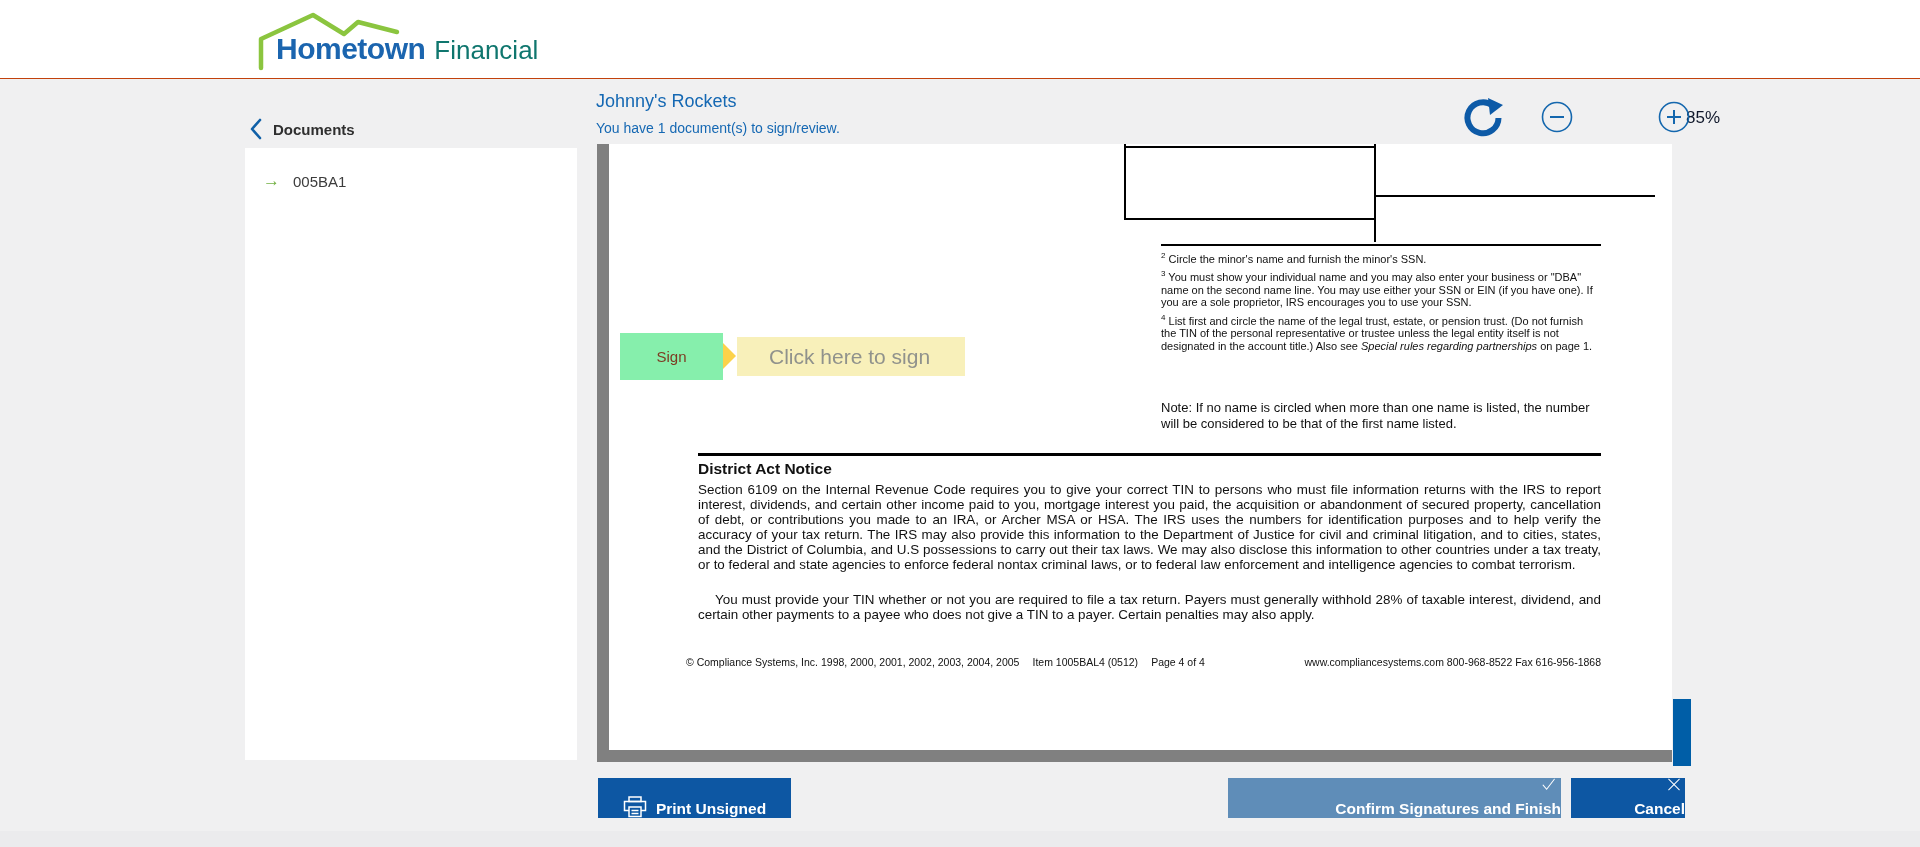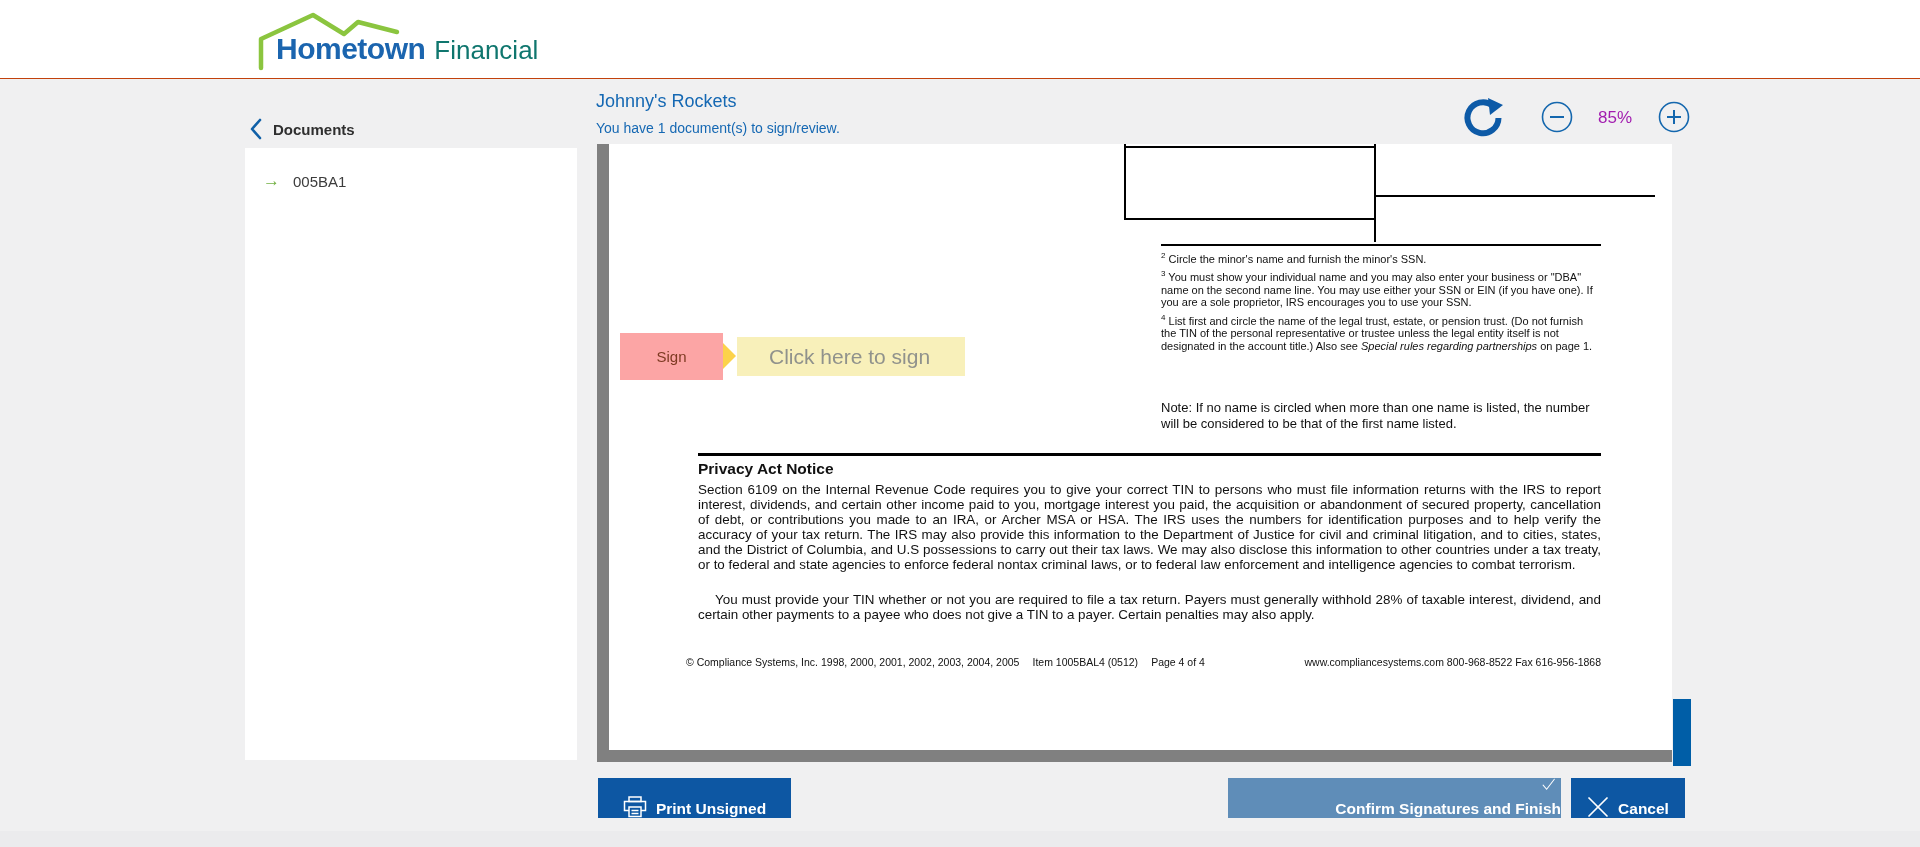--- a/index.html
+++ b/index.html
@@ -13,21 +13,21 @@
   .logo-bold{font-size:30px;font-weight:bold;color:#1b65af;letter-spacing:-0.5px;}
   .logo-light{font-size:26px;font-weight:400;color:#0f766e;margin-left:9px;}
 
   
   .back-nav{position:absolute;left:249px;top:117px;display:flex;align-items:center;gap:10px;cursor:pointer;}
   .back-label{font-size:15px;font-weight:bold;color:#2f2f2f;}
   .doc-titles{position:absolute;left:596px;top:91px;}
   .doc-title{font-size:18px;color:#1568b3;}
   .doc-subtitle{font-size:14px;color:#1568b3;margin-top:8px;}
   .ctrl{position:absolute;cursor:pointer;}
-  .zoom-level{position:absolute;left:1590px;top:108px;width:50px;text-align:center;font-size:17px;color:#a21caf;}
+  .zoom-level{position:absolute;left:1678px;top:108px;width:50px;text-align:center;font-size:17px;color:#0f172a;}
 
   
   .sidebar{position:absolute;left:245px;top:148px;width:332px;height:612px;background:#ffffff;}
   .sidebar-item{display:flex;align-items:center;gap:13px;padding:23px 18px;cursor:pointer;}
   .sidebar-item .arrow{color:#72b043;font-size:17px;}
   .sidebar-item .lbl{font-size:15px;color:#3c3c3c;}
 
   
   .viewer{position:absolute;left:597px;top:144px;width:1095px;height:624px;}
   .v-left{position:absolute;left:0;top:0;width:12px;height:618px;background:#808080;}
@@ -43,29 +43,29 @@
   .fn sup{font-size:8px;}
   .note{position:absolute;left:552px;top:256px;width:440px;font-size:13px;line-height:16px;}
   .privacy-rule{position:absolute;left:89px;top:309px;width:903px;height:3px;background:#000;}
   .privacy-h{position:absolute;left:89px;top:316px;font-size:15.5px;font-weight:bold;}
   .privacy-p1{position:absolute;left:89px;top:338px;width:903px;font-size:13.4px;line-height:15px;text-align:justify;}
   .privacy-p2{position:absolute;left:89px;top:448px;width:903px;font-size:13.4px;line-height:15px;text-align:justify;text-indent:17px;}
   .page-footer{position:absolute;left:77px;top:512px;width:915px;display:flex;justify-content:space-between;font-size:10.5px;color:#111;}
   .pf-left{display:flex;gap:13px;white-space:nowrap;}
 
   
-  .sign-tag{position:absolute;left:11px;top:189px;width:103px;height:47px;background:#fca5a5;display:flex;align-items:center;justify-content:center;font-size:15px;color:#7d3a22;cursor:pointer;}
+  .sign-tag{position:absolute;left:11px;top:189px;width:103px;height:47px;background:#86efac;display:flex;align-items:center;justify-content:center;font-size:15px;color:#7d3a22;cursor:pointer;}
   .sign-arrow{position:absolute;left:114px;top:199px;width:0;height:0;border-top:13px solid transparent;border-bottom:13px solid transparent;border-left:13px solid #fcd24a;}
   .sign-prompt{position:absolute;left:128px;top:193px;width:228px;height:39px;background:#f8f0ba;line-height:39px;padding-left:32px;font-size:21px;color:#90928c;cursor:pointer;box-sizing:border-box;}
 
   
   .btn{position:absolute;top:778px;height:40px;display:flex;align-items:flex-end;justify-content:center;gap:9px;color:#fff;font-size:15.5px;font-weight:bold;cursor:pointer;box-sizing:border-box;}
   .btn-print{left:598px;width:193px;background:#0d57a3;}
   .btn-confirm{left:1228px;width:333px;background:#5f8db8;flex-direction:column;}
-  .btn-cancel{left:1571px;width:114px;background:#0d57a3;}
+  .btn-cancel{left:1571px;width:114px;background:#0d57a3;flex-direction:column;}
   .bottom-band{position:absolute;left:0;top:831px;width:1920px;height:16px;background:#ebebed;}
   svg{display:block;}
 </style>
 </head>
 <body>
 
 <div id="app">
 
   <div class="topbar">
     <div class="logo">
@@ -132,21 +132,21 @@
         <div class="fn"><sup>4</sup><span> List first and circle the name of the legal trust, estate, or pension trust.  (Do not furnish the TIN of the personal representative or trustee unless the legal entity itself is not designated in the account title.) Also see </span><i>Special rules regarding partnerships</i><span> on page 1.</span></div>
       </div>
 
       <div class="note">Note: If no name is circled when more than one name is listed, the number will be considered to be that of the first name listed.</div>
 
       <div class="sign-tag">Sign</div>
       <div class="sign-arrow"></div>
       <div class="sign-prompt">Click here to sign</div>
 
       <div class="privacy-rule"></div>
-      <div class="privacy-h">Privacy Act Notice</div>
+      <div class="privacy-h">District Act Notice</div>
       <div class="privacy-p1">Section 6109 on the Internal Revenue Code requires you to give your correct TIN to persons who must file information returns with the IRS to report interest, dividends, and certain other income paid to you, mortgage interest you paid, the acquisition or abandonment of secured property, cancellation of debt, or contributions you made to an IRA, or Archer MSA or HSA. The IRS uses the numbers for identification purposes and to help verify the accuracy of your tax return. The IRS may also provide this information to the Department of Justice for civil and criminal litigation, and to cities, states, and the District of Columbia, and U.S possessions to carry out their tax laws. We may also disclose this information to other countries under a tax treaty, or to federal and state agencies to enforce federal nontax criminal laws, or to federal law enforcement and intelligence agencies to combat terrorism.</div>
       <div class="privacy-p2">You must provide your TIN whether or not you are required to file a tax return. Payers must generally withhold 28% of taxable interest, dividend, and certain other payments to a payee who does not give a TIN to a payer. Certain penalties may also apply.</div>
 
       <div class="page-footer">
         <div class="pf-left">
           <span>© Compliance Systems, Inc.  1998, 2000, 2001, 2002, 2003, 2004, 2005</span>
           <span>Item 1005BAL4 (0512)</span>
           <span>Page 4 of 4</span>
         </div>
         <span>www.compliancesystems.com 800-968-8522 Fax 616-956-1868</span>

